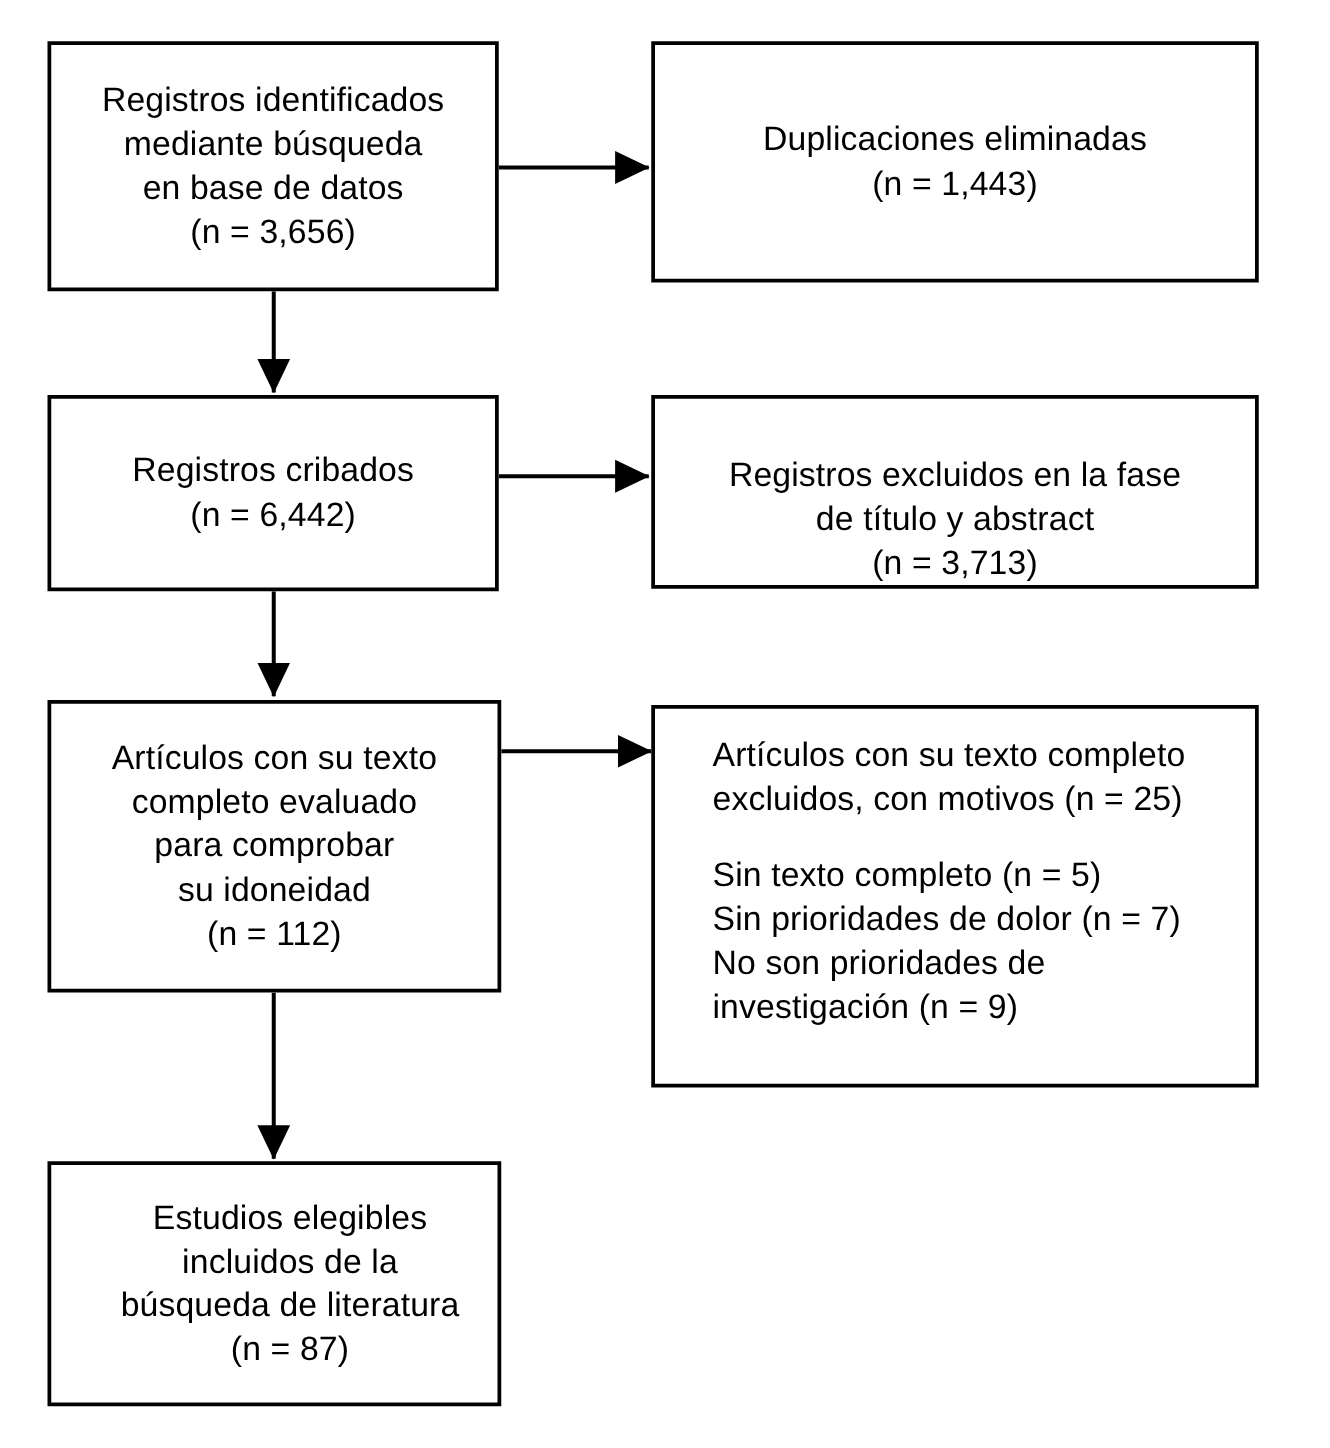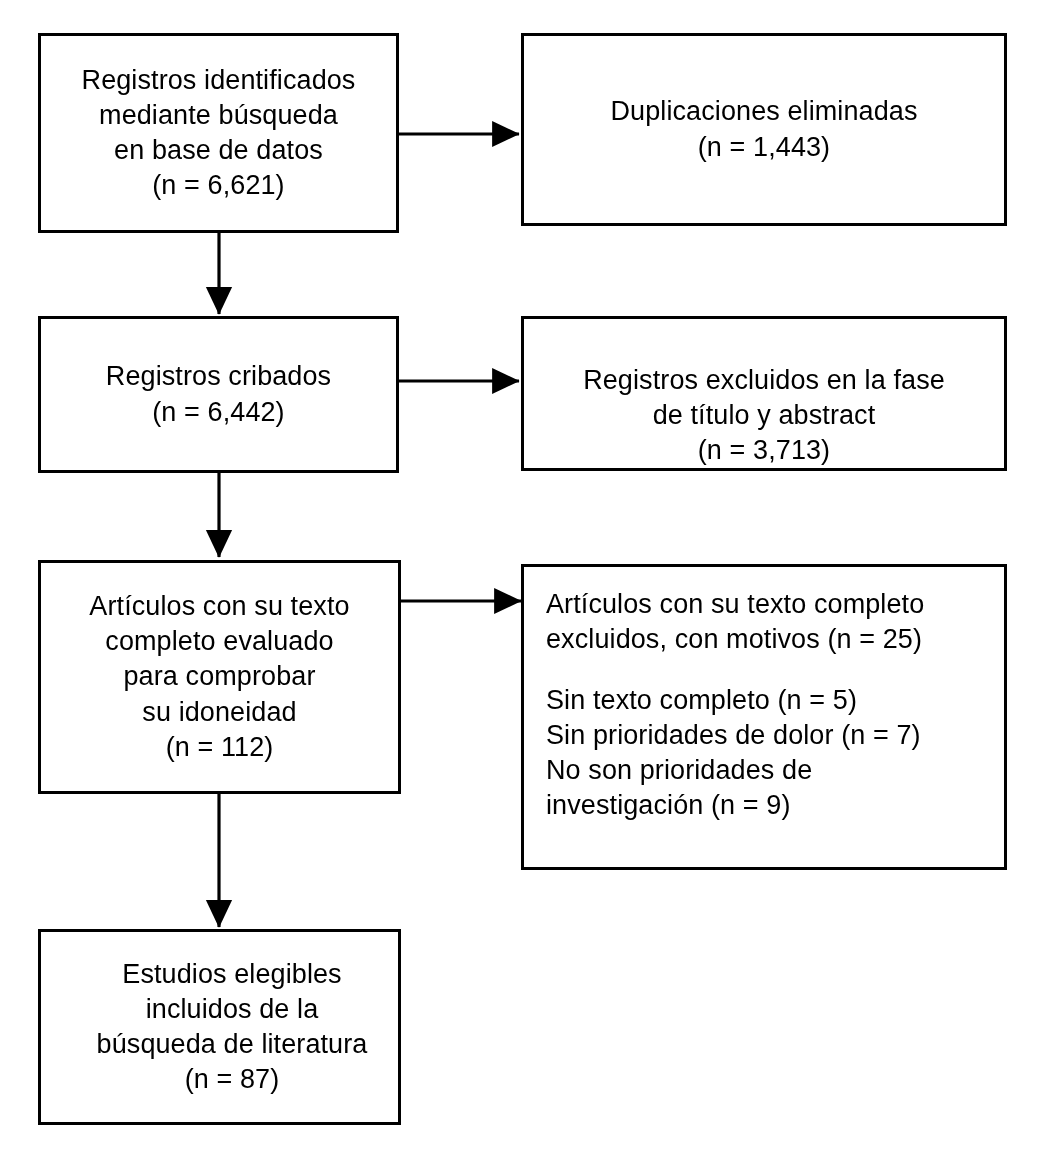--- a/index.html
+++ b/index.html
@@ -21,20 +21,21 @@
     border: 3px solid #000000;
     background: #ffffff;
     display: flex;
     flex-direction: column;
     justify-content: center;
     align-items: center;
   }
   .flow-box.left-align {
     align-items: flex-start;
     justify-content: flex-start;
+    padding-left: 24px;
   }
   .box-text {
     font-size: 27px;
     line-height: 1.30;
     color: #000000;
     text-align: center;
     white-space: pre-line;
     letter-spacing: 0.1px;
   }
   .left-align .box-text {
@@ -75,21 +76,21 @@
 
     <line x1="401" y1="601" x2="521" y2="601" stroke="#000000" stroke-width="3.2" marker-end="url(#arrowhead)"></line>
 
     <line x1="219" y1="794" x2="219" y2="927" stroke="#000000" stroke-width="3.2" marker-end="url(#arrowhead)"></line>
   </svg>
 
   <div class="flow-box" style="left:38px; top:33px; width:361px; height:200px;">
     <div class="box-text">Registros identificados
 mediante búsqueda
 en base de datos
-(n = 6,621)</div>
+(n = 3,656)</div>
   </div>
 
   <div class="flow-box" style="left:521px; top:33px; width:486px; height:193px;">
     <div class="box-text">Duplicaciones eliminadas
 (n = 1,443)</div>
   </div>
 
   <div class="flow-box" style="left:38px; top:316px; width:361px; height:157px;">
     <div class="box-text">Registros cribados
 (n = 6,442)</div>

